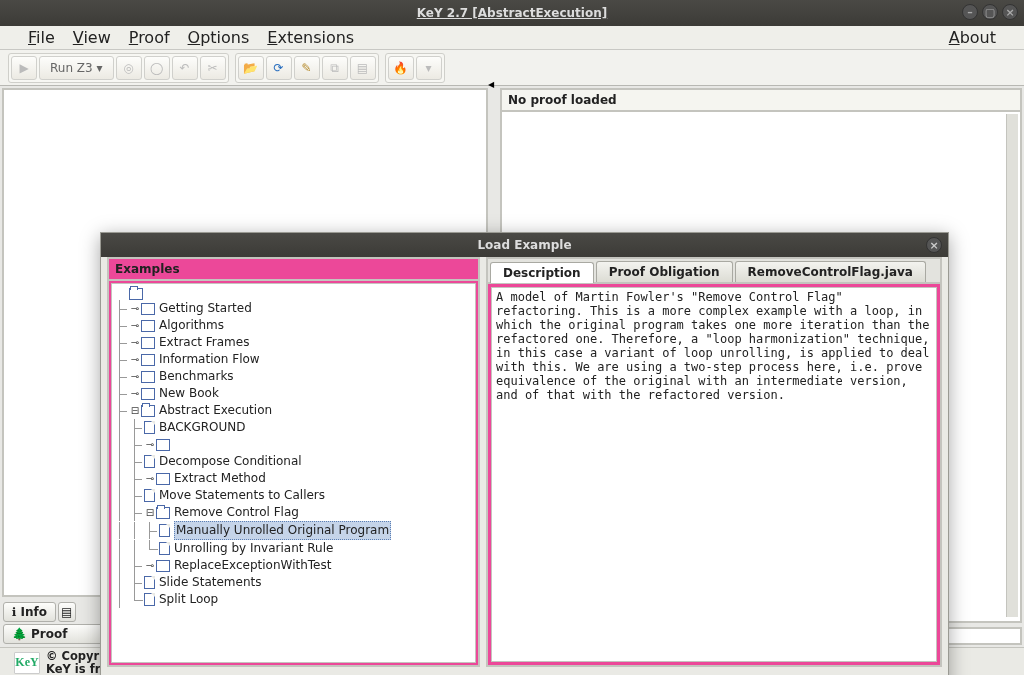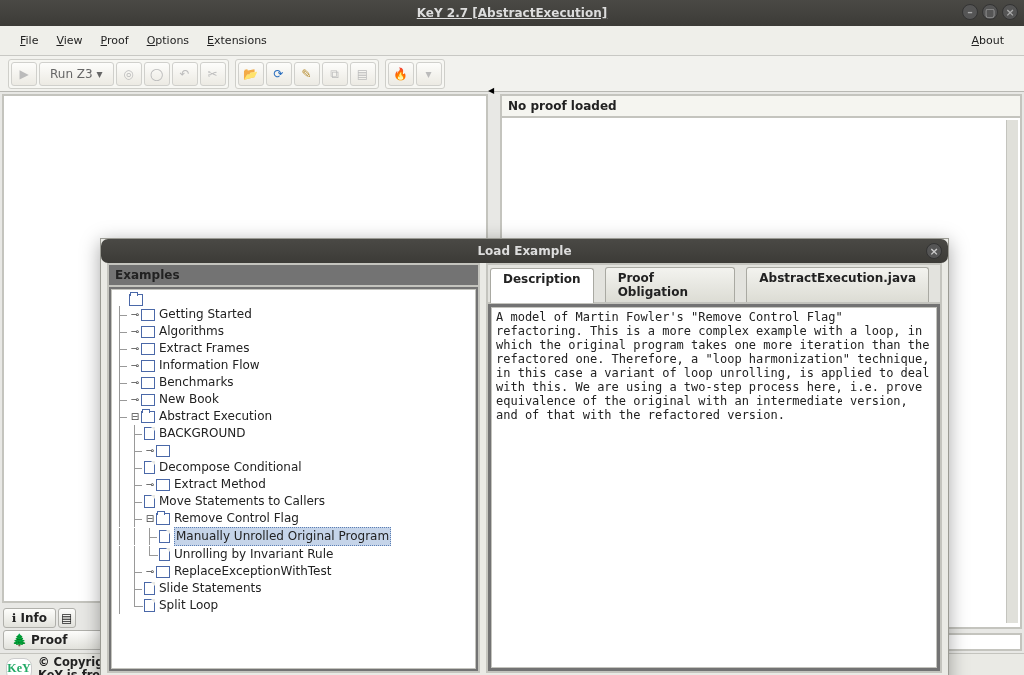--- a/index.html
+++ b/index.html
@@ -32,28 +32,28 @@
     width: 16px; height: 16px;
     border-radius: 8px;
     background: #555;
     color: #aaa;
     font-size: 11px;
     display: flex; align-items: center; justify-content: center;
     border: 1px solid #333;
   }
   
   .menubar {
-    height: 30px;
+    height: 24px;
     background: #efefea;
     border-bottom: 1px solid #c8c8c4;
     display: flex;
     align-items: center;
-    padding: 0 16px;
+    padding: 0 24px;
     gap: 10px;
-    font-size: 11px;
+    font-size: 16px;
   }
   .menubar .spacer { flex: 1; }
   .menubar .mi { padding: 2px 4px; }
   .underline { text-decoration: underline; }
   
   .toolbars {
     height: 36px;
     background: #f2f2ee;
     border-bottom: 1px solid #b8b8b3;
     display: flex;
@@ -137,41 +137,40 @@
     display: flex; flex-direction: column;
   }
   .modal-titlebar {
     height: 24px;
     background: linear-gradient(#4a4945,#3c3b37);
     color: #ddd;
     display: flex; align-items: center; justify-content: center;
     font-weight: bold;
     position: relative;
     font-size: 12px;
-    border-radius: 7px;
   }
   .modal-close {
     position: absolute; right: 6px; top: 4px;
     width: 16px; height: 16px;
     border-radius: 8px;
     background: #555; color: #ccc;
     display: flex; align-items: center; justify-content: center;
     font-size: 11px;
     border: 1px solid #333;
   }
   .modal-body {
     flex: 1;
     display: flex;
     gap: 6px;
     padding: 0 6px;
   }
   .modal-left, .modal-right {
     display: flex; flex-direction: column;
     border: 2px solid #c4c4be;
-    background: #737373;
+    background: #ec4899;
     min-height: 0;
   }
   .modal-left { flex: 0 0 373px; }
   .modal-right { flex: 1; }
   .section-title {
     font-weight: bold;
     padding: 3px 6px;
     border-bottom: 2px solid #c4c4be;
     font-size: 12px;
   }
@@ -240,21 +239,21 @@
     display: flex;
     border-bottom: 2px solid #c4c4be;
     background: #e3e3de;
     padding-top: 2px;
     padding-left: 2px;
   }
   .tab {
     border: 1px solid #a9a9a2;
     background: linear-gradient(#f3f3ef,#dcdcd4);
     padding: 3px 12px;
-    margin-right: 11px;
+    margin-right: 2px;
     border-bottom: none;
     border-radius: 3px 3px 0 0;
     font-size: 12px;
     font-weight: bold;
   }
   .tab.active {
     background: #fff;
     position: relative;
     top: 1px;
   }
@@ -289,21 +288,21 @@
     border-top: 1px solid #c4c4be;
     display: flex; align-items: center;
     padding: 0 6px;
     gap: 6px;
     font-size: 11.5px;
   }
   .statusbar .key-logo {
     width: 26px; height: 22px;
     display: flex; align-items: center; justify-content: center;
     font-family: serif; font-weight: bold; font-size: 12px;
-    color: #2a6; border: 1px solid #ccc; border-radius: 8px; background: #fff;
+    color: #2a6; border: 1px solid #ccc; border-radius: 1px; background: #fff; margin-left: 8px;
   }
   .statusbar .msg { line-height: 13px; }
   .statusbar b { font-weight: bold; }
   .right-scroll {
     width: 12px; background: #e0e0da; border-left: 1px solid #c4c4be;
     position: absolute; right: 2px; top: 24px; bottom: 4px;
   }
 </style>
 </head>
 <body>
@@ -551,21 +550,21 @@
               </ul>
             </li>
           </ul>
         </div>
       </div>
 
       <div class="modal-right">
         <div class="tabs-row">
           <div class="tab active">Description</div>
           <div class="tab">Proof Obligation</div>
-          <div class="tab">AbstractExecution.java</div>
+          <div class="tab">RemoveControlFlag.java</div>
         </div>
         <div class="desc-area">A model of Martin Fowler's "Remove Control Flag" refactoring. This is a more complex example with a loop, in which the original program takes one more iteration than the refactored one. Therefore, a "loop harmonization" technique, in this case a variant of loop unrolling, is applied to deal with this. We are using a two-step process here, i.e. prove equivalence of the original with an intermediate version, and of that with the refactored version.</div>
       </div>
     </div>
     <div class="modal-buttons">
       <div class="btn">Load Example</div>
       <div class="btn">Load Proof</div>
       <div class="btn">Cancel</div>
     </div>
   </div>

